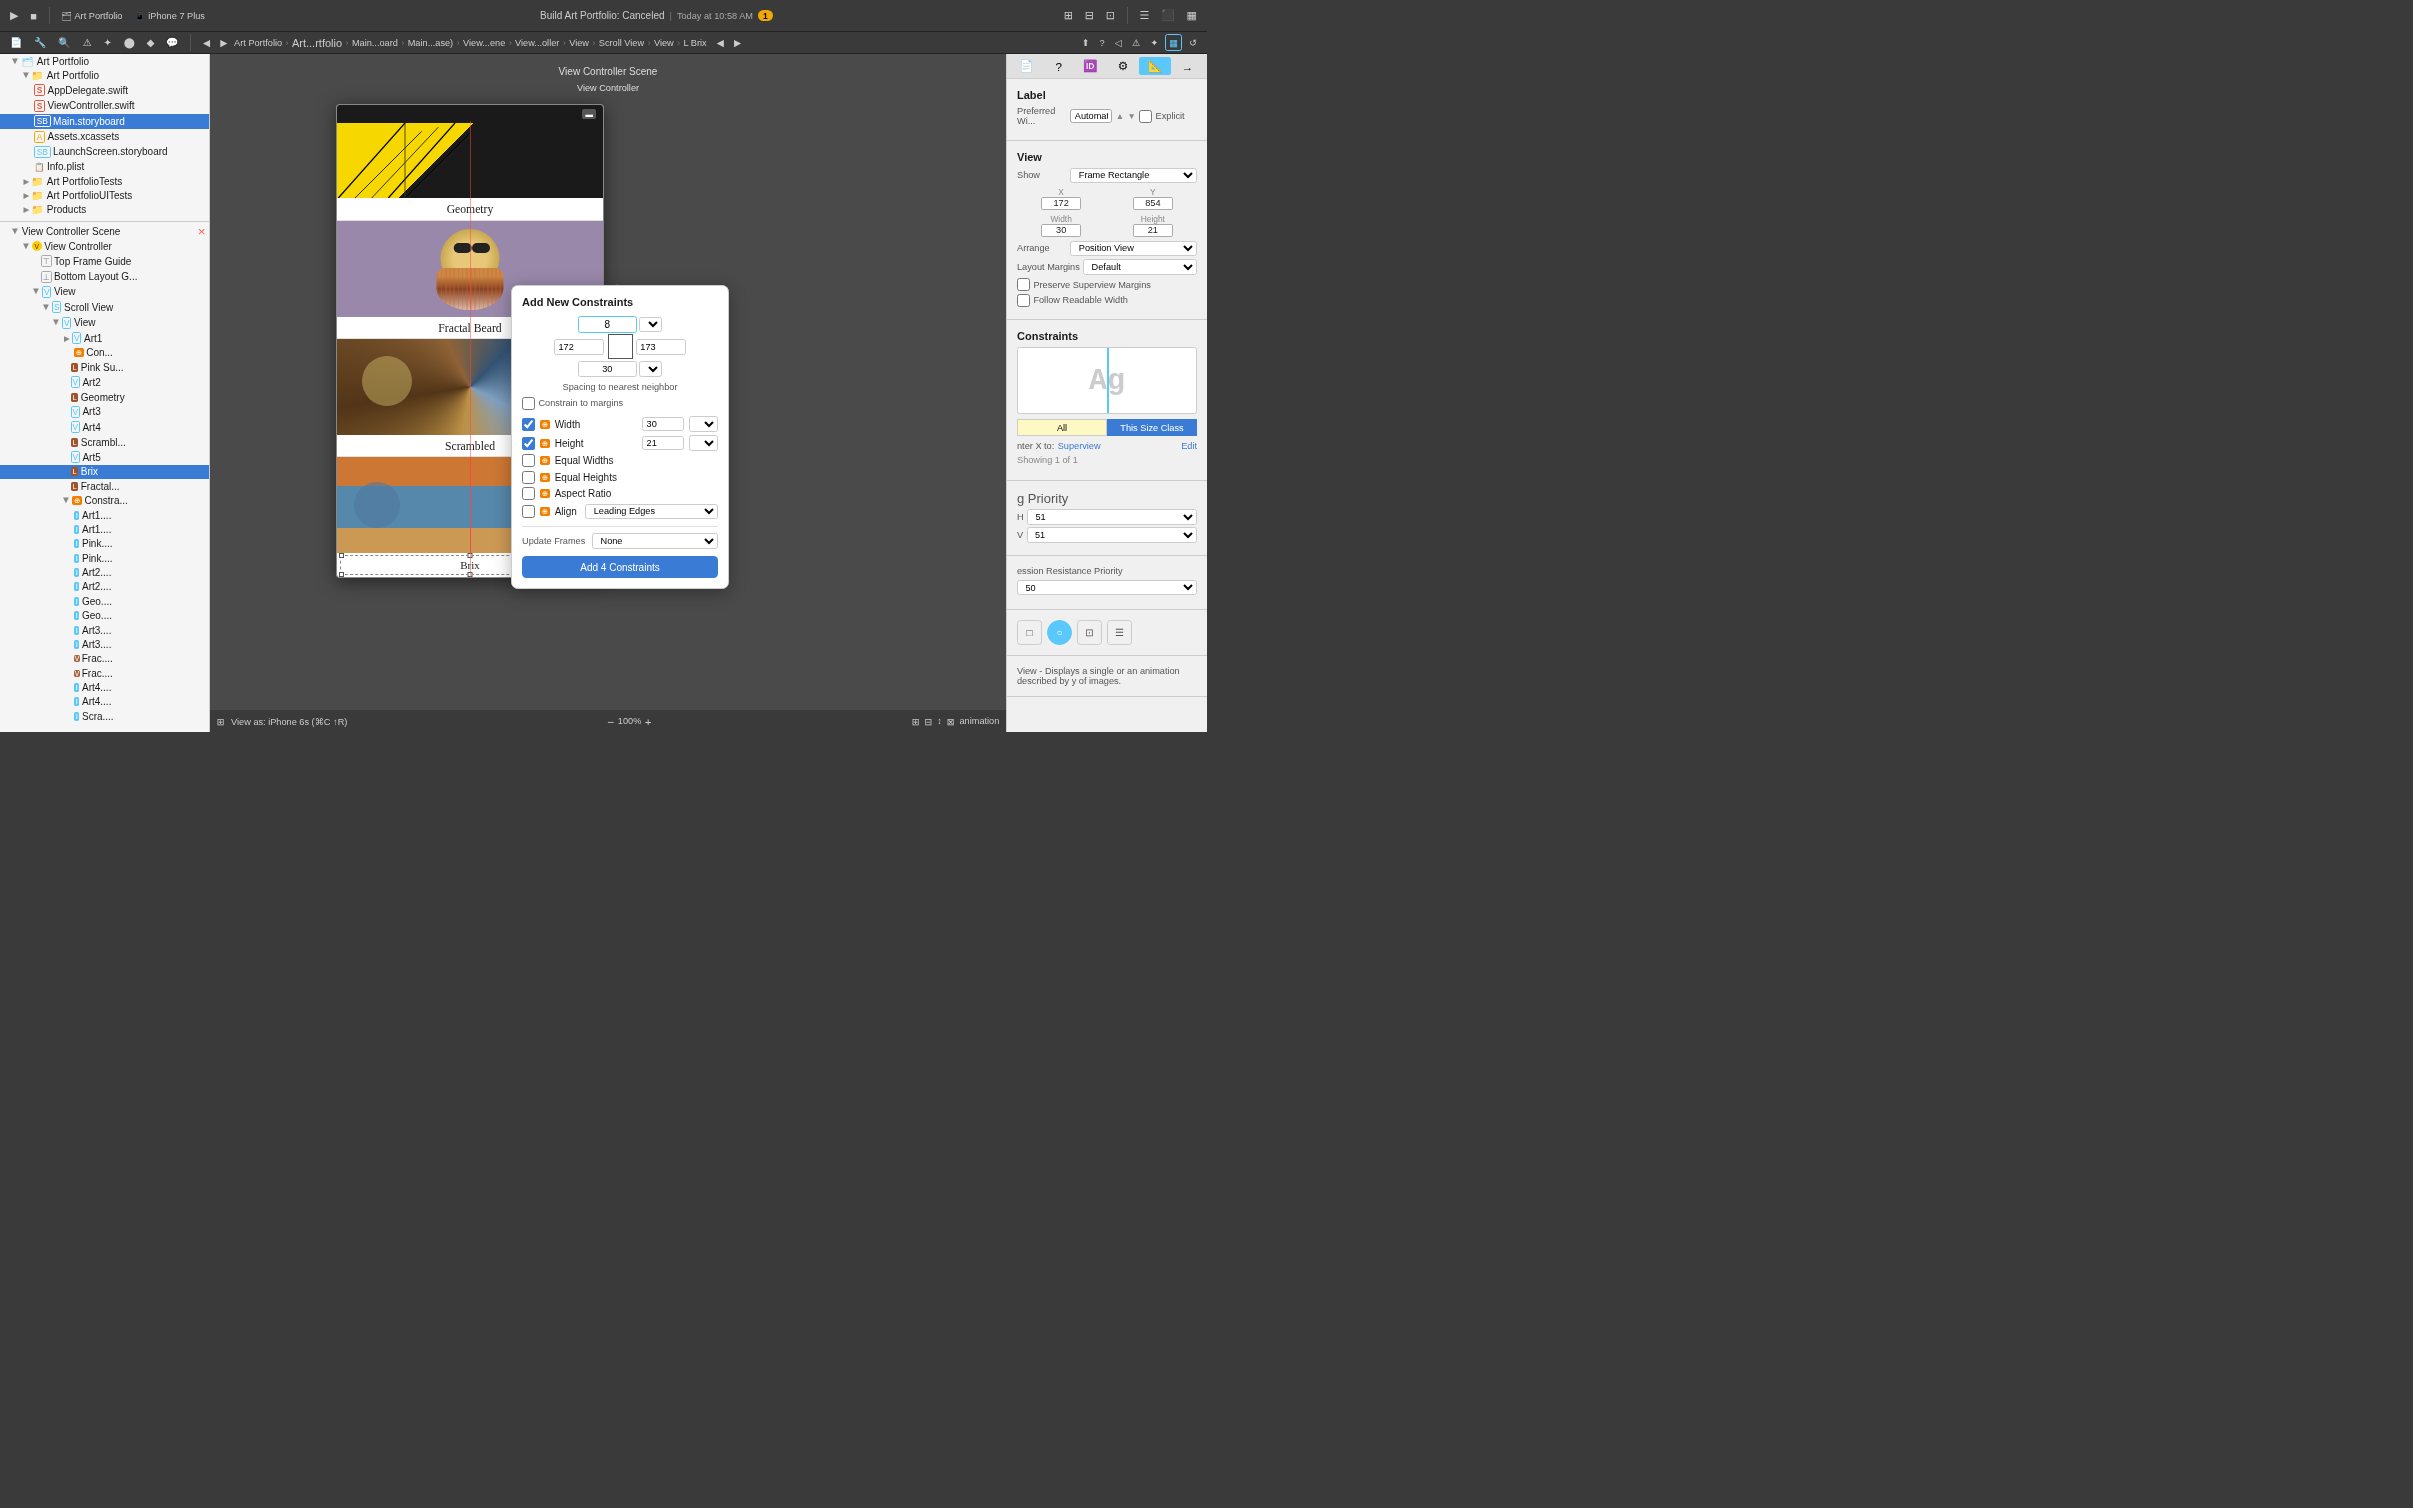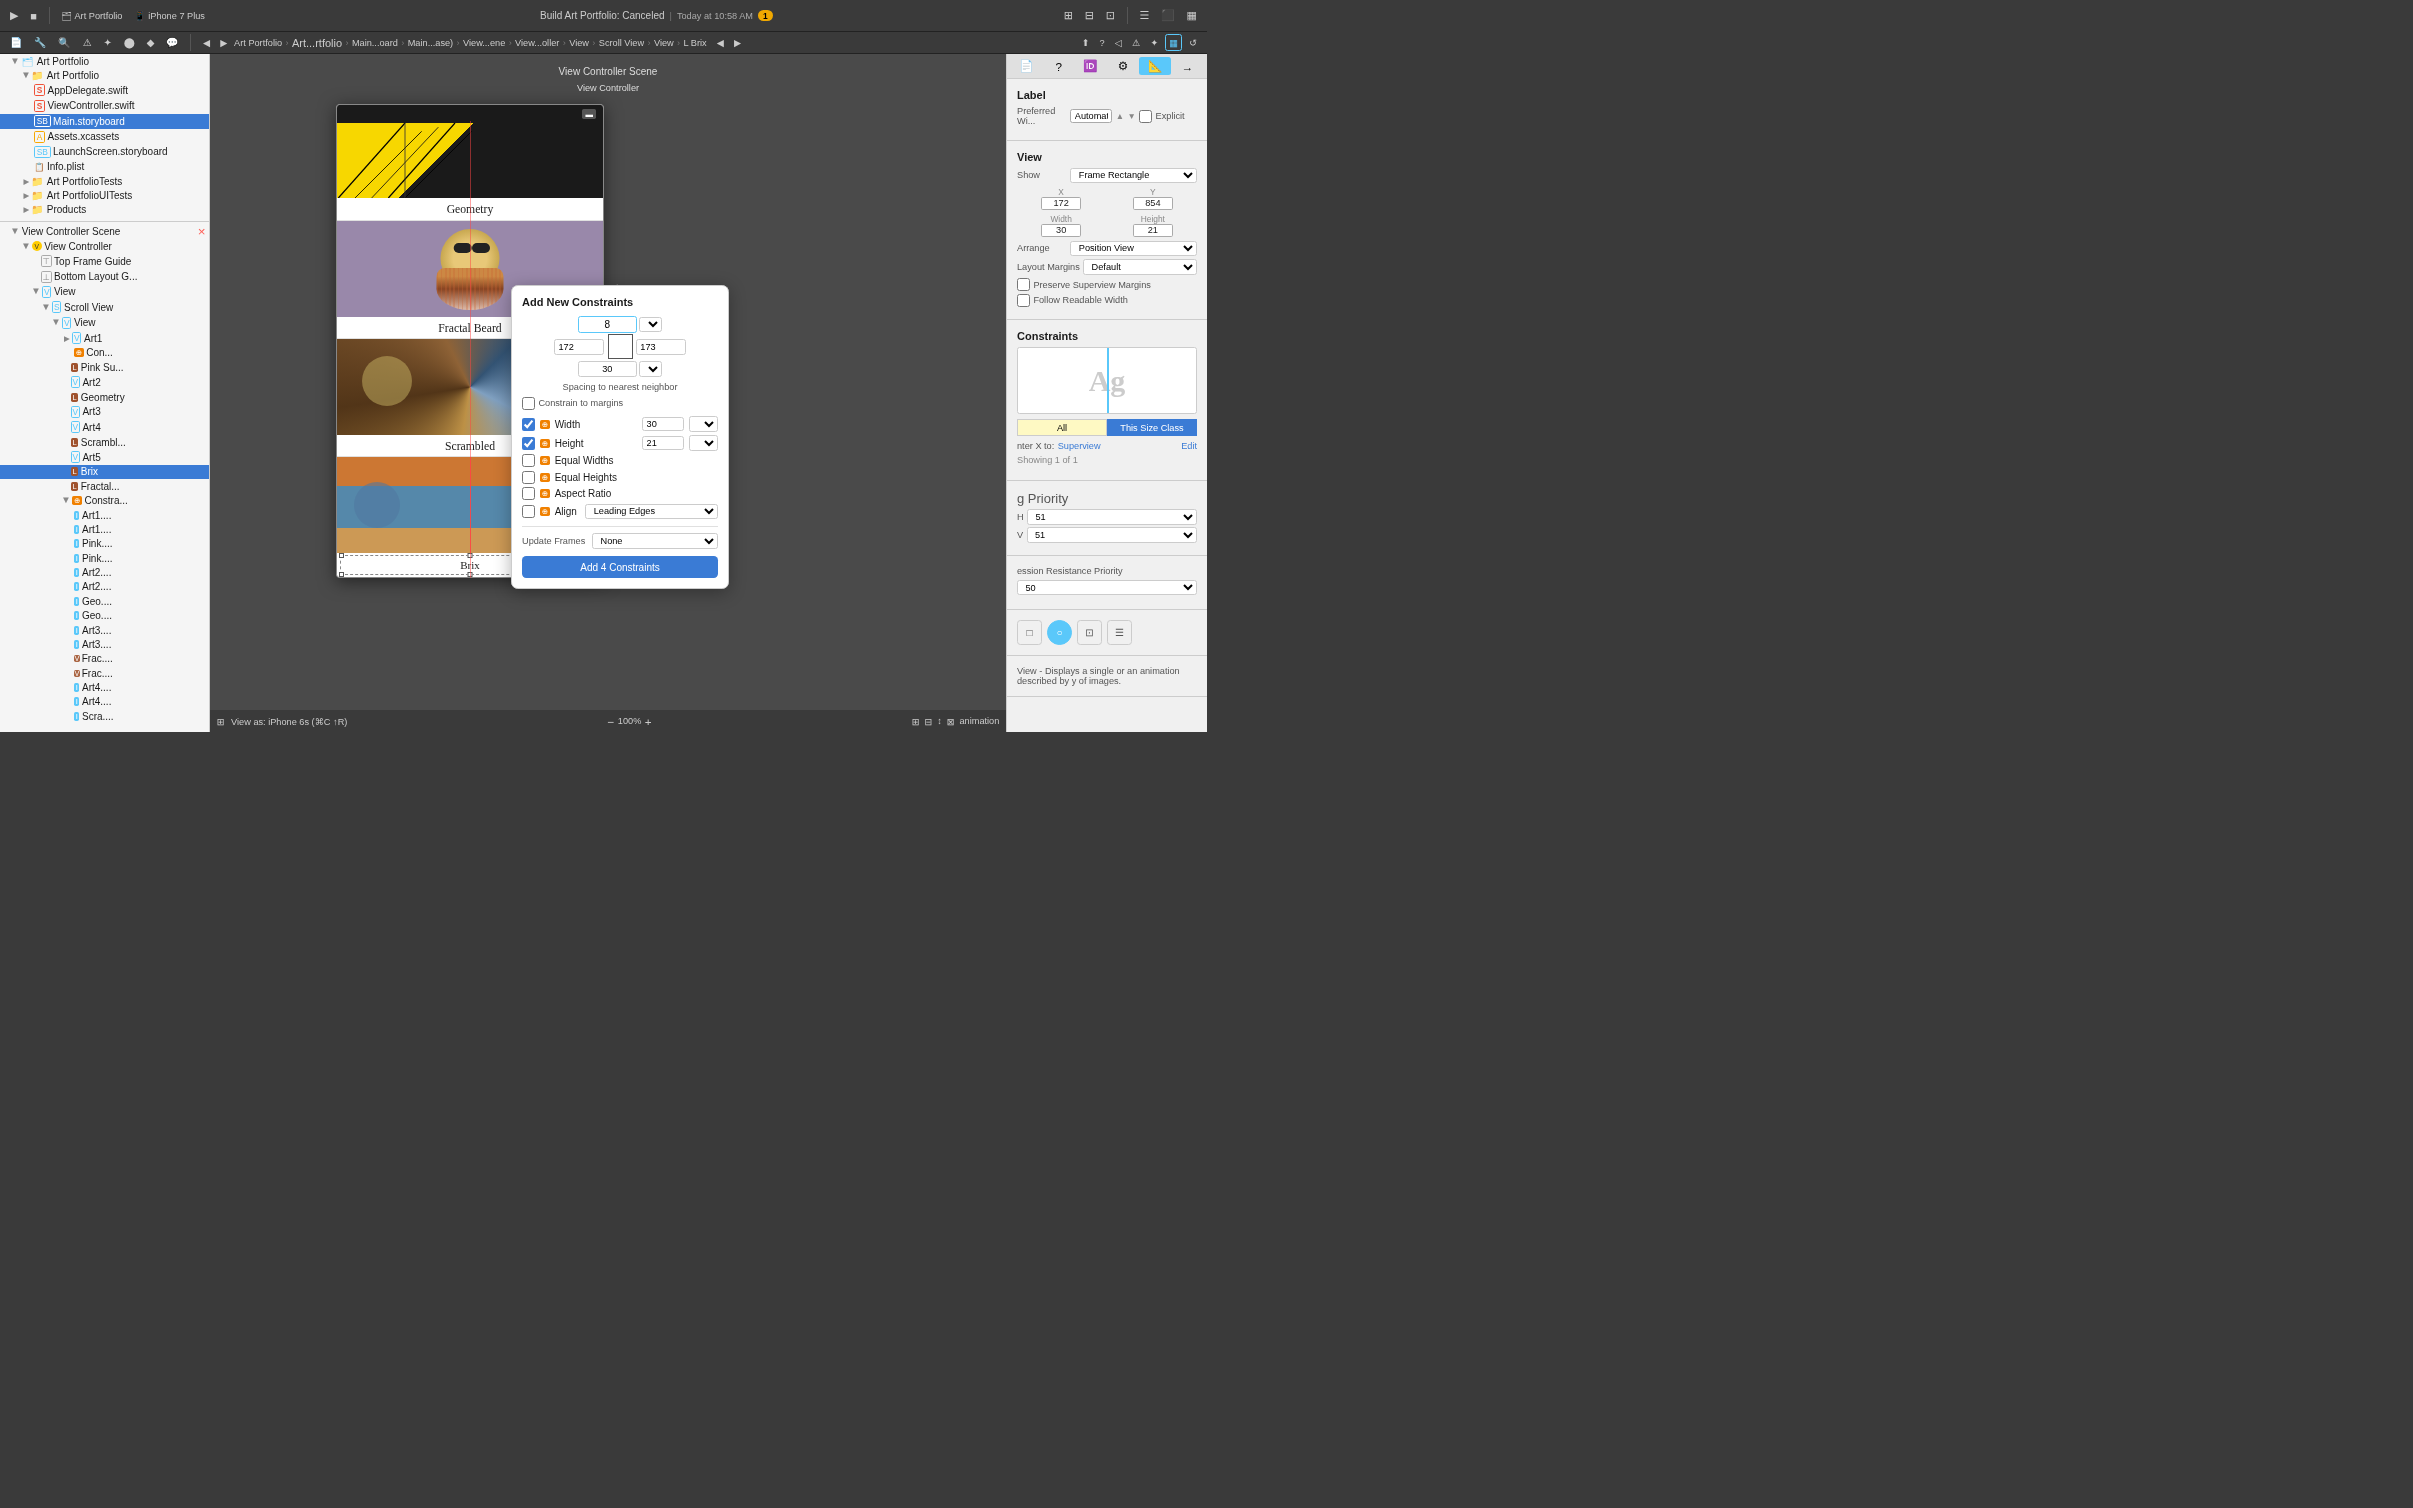--- a/index.html
+++ b/index.html
@@ -65,21 +65,21 @@
     .panel-label { color: #555; min-width: 50px; font-size: 9.2px; }
     .panel-select { border: 0.8px solid #ccc; border-radius: 2.5px; padding: 0.8px 3.4px; font-size: 9.2px; background: white; flex: 1; }
     .panel-input { border: 0.8px solid #aaa; border-radius: 2.5px; padding: 0.8px 3.4px; font-size: 9.2px; width: 42px; background: white; }
     .coord-grid { display: grid; grid-template-columns: 1fr 1fr; gap: 3.4px; margin-bottom: 3.4px; }
     .coord-item { display: flex; flex-direction: column; align-items: center; }
     .coord-label { font-size: 8.4px; color: #888; }
     .coord-val { font-size: 9.2px; color: #1a1a1a; border: 0.8px solid #aaa; border-radius: 1.7px; padding: 0.8px 3.4px; background: white; width: 40px; text-align: center; }
     .checkbox-row { display: flex; align-items: center; gap: 3.4px; margin-bottom: 2.5px; }
     .checkbox-row input[type=checkbox] { margin: 0; }
     .constraints-preview { background: white; border: 0.8px solid #ccc; border-radius: 2.5px; height: 67px; margin-bottom: 5px; display: flex; align-items: center; justify-content: center; position: relative; }
-    .ag-text { font-size: 30px; color: #ccc; font-weight: bold; font-family: Liberation Serif, serif; }
+    .ag-text { font-size: 30px; color: #ccc; font-weight: bold; font-family: Liberation Mono, monospace; }
     .constraints-line-v { position: absolute; left: 50%; top: 0; bottom: 0; width: 1.7px; background: #5ac8fa; }
     .tab-row { display: flex; gap: 0; margin-bottom: 5px; }
     .tab-btn { flex: 1; padding: 2.5px; font-size: 9.2px; border: 0.8px solid #ccc; background: #fef9c3; cursor: pointer; text-align: center; }
     .tab-btn.active { background: #3a7bd5; color: white; border-color: #3a7bd5; }
     .hugging-row { display: flex; align-items: center; gap: 3.4px; margin-bottom: 2.5px; }
 
     
     .constraints-popup { position: absolute; left: 511px; top: 285px; background: white; border: 0.8px solid #ccc; border-radius: 6.7px; box-shadow: 0 3.4px 17px rgba(0,0,0,0.3); width: 218px; z-index: 100; padding: 10px; }
     .popup-title { font-size: 11px; font-weight: bold; color: #1a1a1a; margin-bottom: 8.4px; }
     .popup-input { border: 0.8px solid #5ac8fa; border-radius: 2.5px; padding: 1.7px 5px; font-size: 10px; width: 59px; text-align: center; background: white; }

